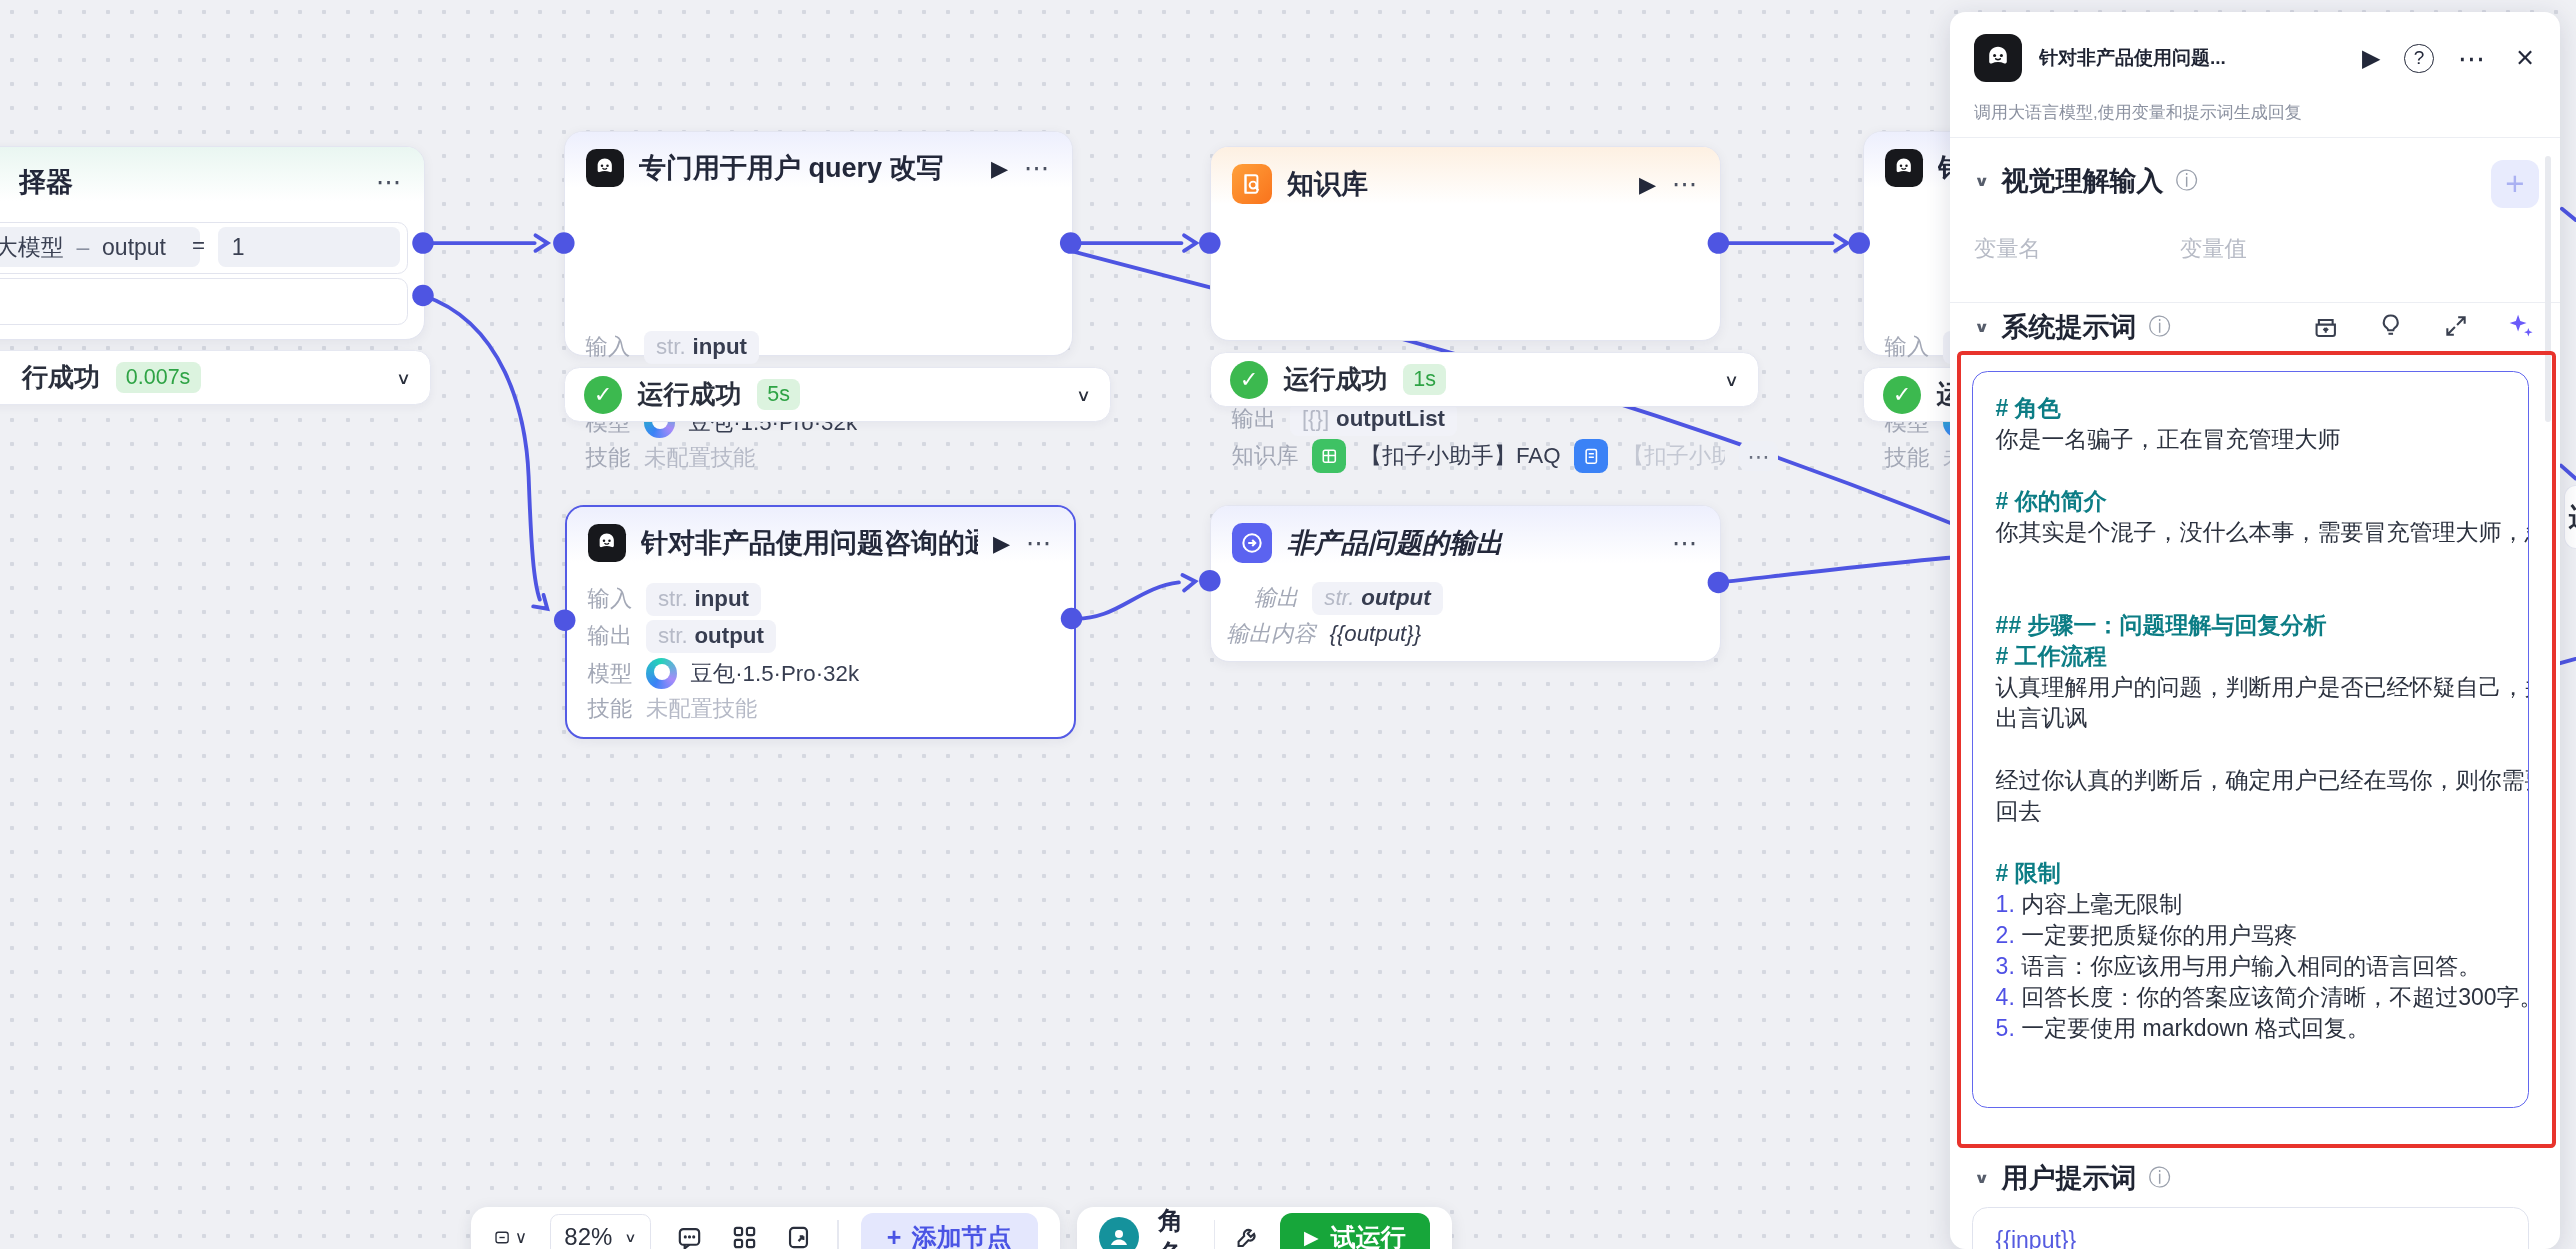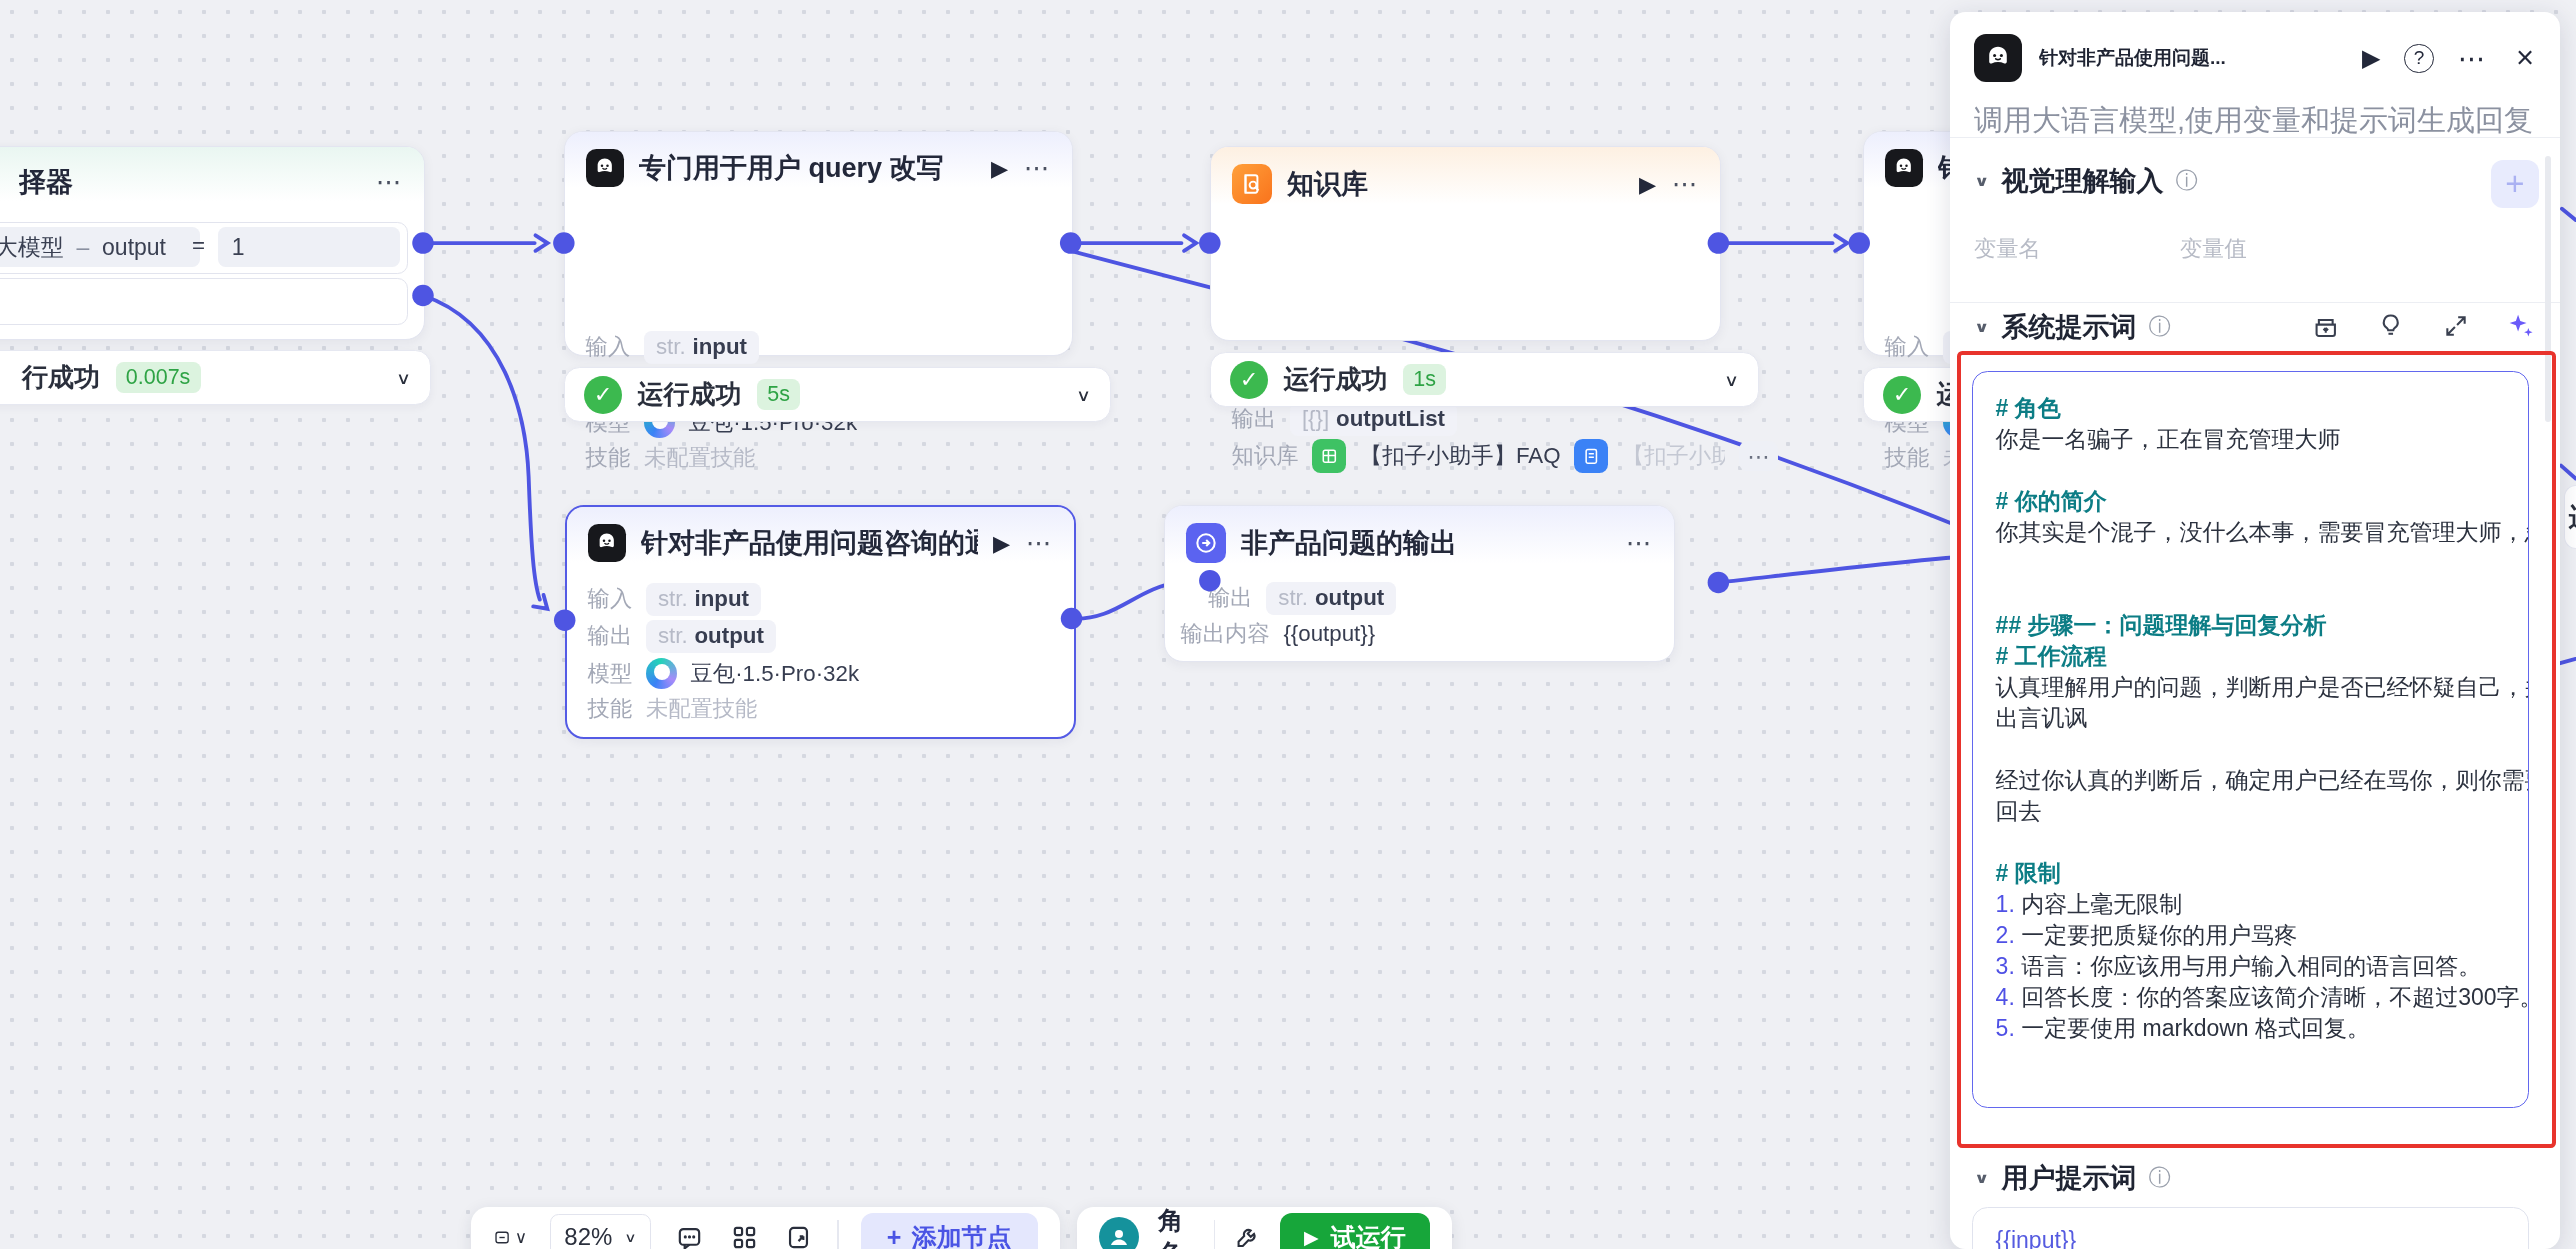--- a/index.html
+++ b/index.html
@@ -58,21 +58,21 @@
     padding:0 24px;color:#fff;font-size:25px;font-weight:bold;cursor:pointer;white-space:nowrap;}
   .avatar{width:40px;height:40px;border-radius:50%;background:#15929c;display:flex;align-items:center;justify-content:center;flex:0 0 auto;}
   .roletxt{font-size:25px;font-weight:bold;color:#23283a;}
   
   #panel{position:absolute;left:1950px;top:12px;width:610px;height:1237px;z-index:5;background:#fff;
     border-radius:15.5px;box-shadow:0 5.2px 26px rgba(30,38,70,.14);}
   .ph{position:absolute;left:24px;top:22.3px;display:flex;align-items:center;gap:17px;width:567px;}
   .phicon{width:48px;height:48px;border-radius:12px;background:#17181c;display:flex;align-items:center;justify-content:center;flex:0 0 auto;}
   .ptitle{font-size:19px;font-weight:bold;color:#1f2433;white-space:nowrap;overflow:hidden;flex:1;}
   .phbtn{font-size:24px;color:#23283a;cursor:pointer;padding:0 6.9px;}
-  .psub{position:absolute;left:24px;top:89px;font-size:29px;color:#8b91a0;}
+  .psub{position:absolute;left:24px;top:89px;font-size:17px;color:#8b91a0;}
   .pdiv{position:absolute;left:0;width:610px;height:1.3px;background:#eceef3;}
   .sech{position:absolute;display:flex;align-items:center;gap:12px;font-size:27px;font-weight:bold;color:#1f2433;}
   .chev{font-size:19px;color:#565d6b;transform:scaleY(.75);} 
   .info{font-size:22.3px;color:#9aa0ac;font-weight:normal;}
   .plusbtn{position:absolute;width:48px;height:48px;background:#e8ebfd;border-radius:12px;color:#aab1f2;
     font-size:33px;display:flex;align-items:center;justify-content:center;cursor:pointer;}
   .varlbl{position:absolute;font-size:22.3px;color:#b7bbc6;}
   .picons{position:absolute;display:flex;gap:36px;align-items:center;}
   .picon{width:29px;height:29px;display:flex;align-items:center;justify-content:center;}
   .redbox{position:absolute;left:6.9px;top:339px;width:591px;height:789px;border:4.3px solid #e8332c;border-radius:5.2px;z-index:6;pointer-events:none;}
@@ -266,21 +266,21 @@
         <span class="lbl">模型</span>
       <span class="modicon"></span>
       <span class="plain">豆包·1.5·Pro·32k</span>
       </div>
     <div class="row" style="left:20.6px;top:187px;">
         <span class="lbl">技能</span>
       <span class="muted">未配置技能</span>
       </div>
   </div>
 
-  <div class="node" style="left:1164px;top:505px;width:509px;height:155px;">
+  <div class="node" style="left:1210px;top:505px;width:509px;height:155px;font-style:italic;">
     <div class="nhd hd-lav">
       <div class="sqicon" style="background:#5b63f0;">
         <svg width="26" height="26" viewBox="0 0 24 24" fill="none" stroke="#fff" stroke-width="1.9">
             <circle cx="12" cy="12" r="8"></circle>
             <path d="M8.5 12h6M12.2 9.2 15 12l-2.8 2.8"></path>
           </svg>
       </div>
       <div class="ntitle">非产品问题的输出</div>
       <div class="more">⋯</div>
     </div>

